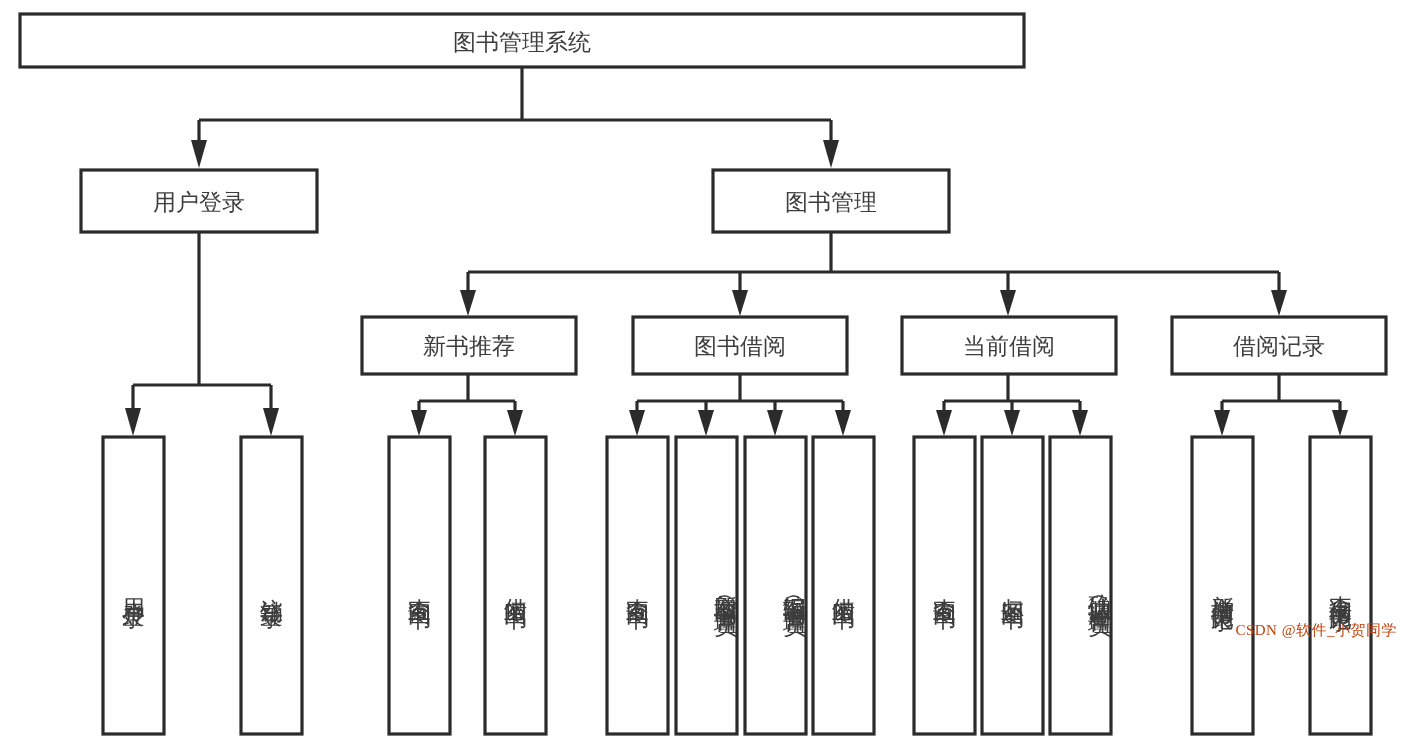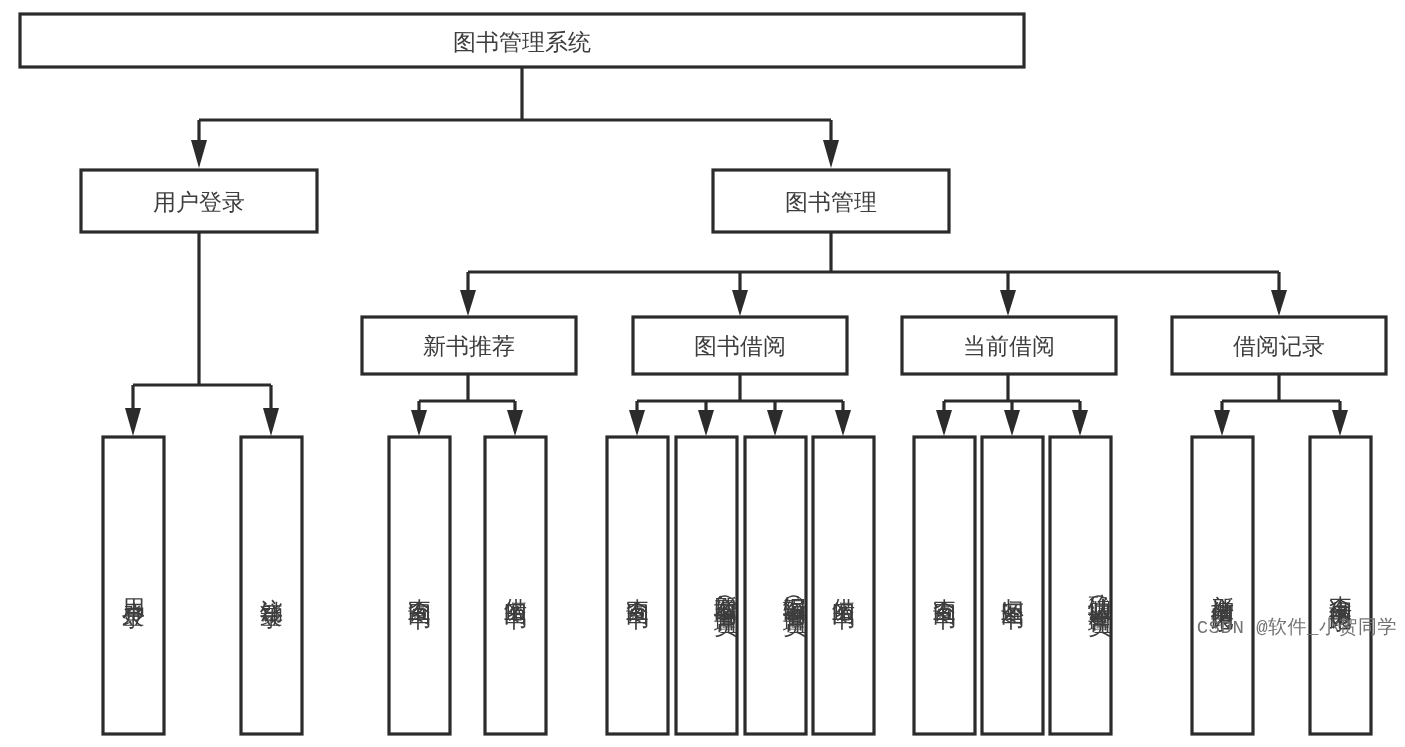--- a/index.html
+++ b/index.html
@@ -61,23 +61,23 @@
     white-space: nowrap;
     display: flex;
     align-items: center;
     justify-content: center;
     pointer-events: none;
   }
   #watermark {
     position: absolute;
     right: 8px;
     bottom: 6px;
-    color: #737373;
-    font-family: Liberation Mono, monospace;
-    font-size: 19px;
+    color: #c2410c;
+    font-family: Liberation Serif, serif;
+    font-size: 15px;
     white-space: nowrap;
     letter-spacing: 0.5px;
   }
 </style>
 </head>
 <body>
 
 <div id="diagram-root">
 
   <svg id="tree-svg" viewBox="0 0 1405 747">

